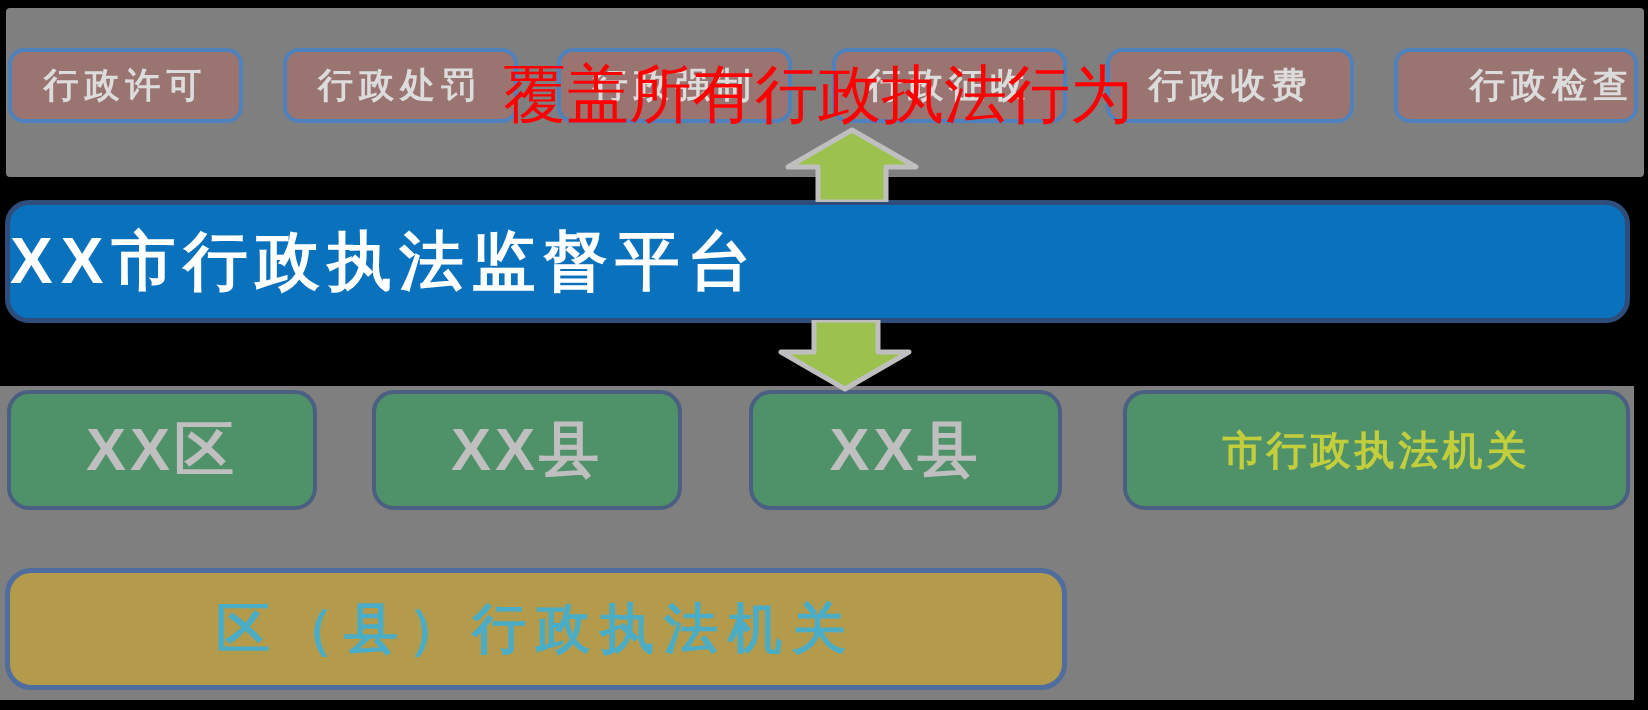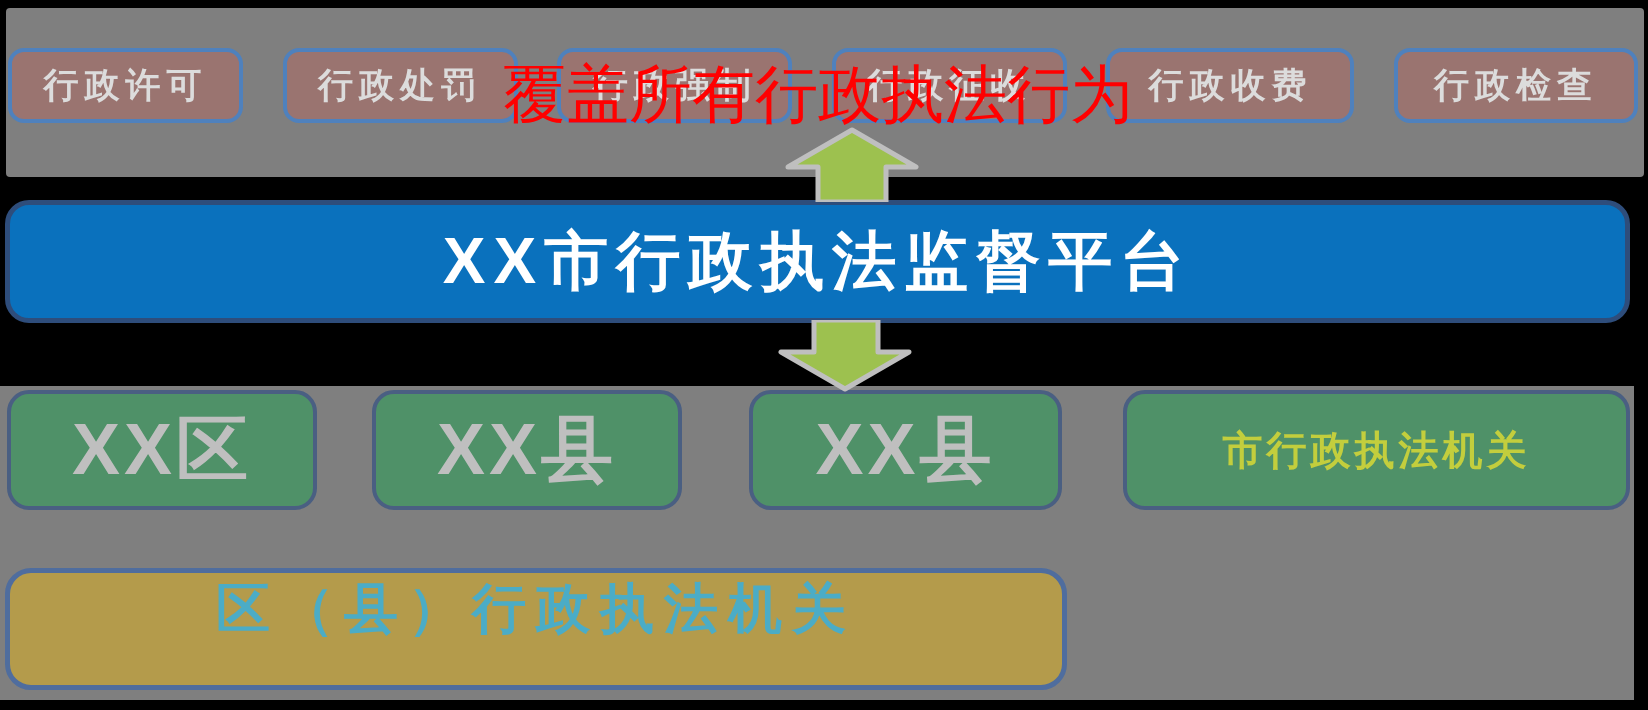--- a/index.html
+++ b/index.html
@@ -11,47 +11,47 @@
   .band-top{position:absolute;left:6px;top:8px;width:1638px;height:169px;background:#7f7f7f;border-radius:4px;}
   .band-bottom{position:absolute;left:0;top:386px;width:1634px;height:314px;background:#7f7f7f;}
   
   .top-row{position:absolute;left:8px;top:48px;width:1630px;height:77px;display:flex;justify-content:space-between;}
   .action-box{
     width:227px;height:67px;background:#9a7470;border:4px solid #4f81bd;border-radius:16px;
     display:flex;align-items:center;justify-content:center;
     color:#dcdcdc;font-size:35px;font-weight:bold;letter-spacing:6px;
   }
   .action-box:nth-child(5){width:240px;}
-  .action-box:nth-child(6){width:236px;}
+  .action-box:nth-child(6){width:236px;justify-content:flex-end;}
   
   .platform-bar{
     position:absolute;left:5px;top:200px;width:1615px;height:113px;
     background:#0a71bd;border:5px solid #2e4d7b;border-radius:24px;
-    display:flex;align-items:center;justify-content:center;
+    display:flex;align-items:center;
     color:#fff;font-size:64px;font-weight:bold;letter-spacing:8px;z-index:3;
   }
   
   .arrow{position:absolute;z-index:4;}
   .arrow-up{left:785px;top:127px;}
   .arrow-down{left:778px;top:320px;}
   
   .subject-box{
     position:absolute;top:390px;height:112px;background:#4f9168;border:4px solid #4a5f82;border-radius:22px;
     display:flex;align-items:center;justify-content:center;
-    font-size:72px;font-weight:bold;letter-spacing:4px;z-index:2;
+    font-size:60px;font-weight:bold;letter-spacing:4px;z-index:2;
   }
   .subject-a{left:7px;width:302px;color:#bfbfbf;}
   .subject-b{left:372px;width:302px;color:#bfbfbf;}
   .subject-c{left:749px;width:305px;color:#bfbfbf;}
   .subject-d{left:1123px;width:499px;color:#c3ce3d;font-size:40px;}
   
   .district-box{
     position:absolute;left:5px;top:568px;width:1052px;height:112px;
     background:#b49b4b;border:5px solid #4f6d9e;border-radius:26px;
-    display:flex;align-items:flex-start;justify-content:center;
+    display:flex;align-items:center;justify-content:center;
     color:#4bacc6;font-size:54px;font-weight:bold;letter-spacing:10px;z-index:2;
   }
   
   .overlay-caption{
     position:absolute;color:#ff0000;font-weight:400;white-space:nowrap;z-index:9;
     font-size:63px;letter-spacing:0px;
   }
   .overlay-top{left:503px;top:52px;}
   .overlay-bottom{left:498px;top:513px;font-size:61px;}
 </style>

